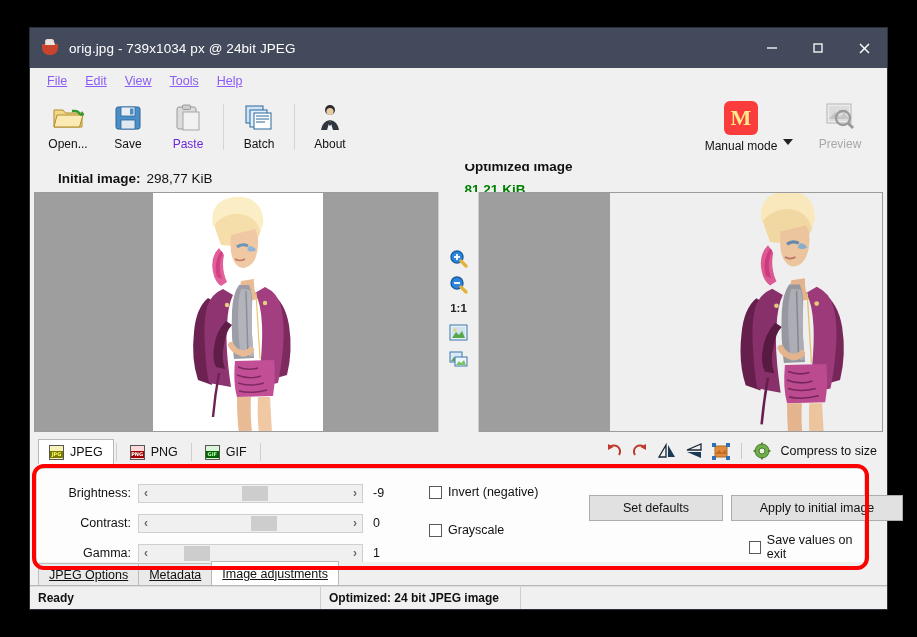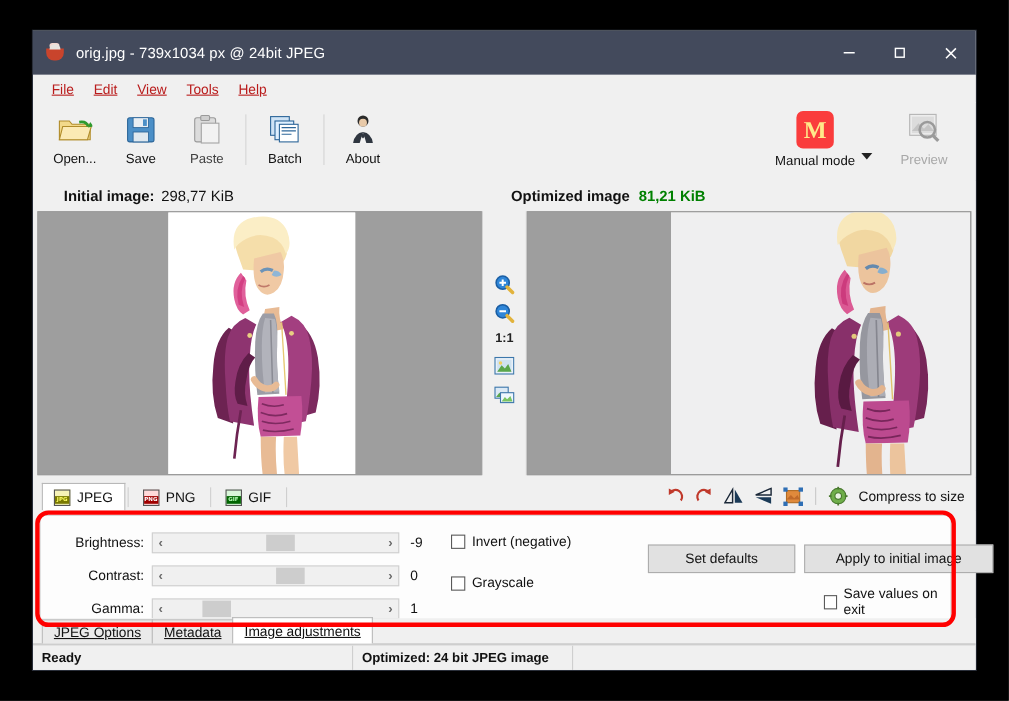--- a/index.html
+++ b/index.html
@@ -46,36 +46,36 @@
     color:#fff;font-size:14px;line-height:1;
   }
   .winbtn svg{display:block;}
 
   
   .menubar{
     height:25px;background:#f0f0f0;display:flex;align-items:center;
     padding-left:8px;flex:0 0 auto;border-bottom:1px solid #f0f0f0;
   }
   .menu-item{
-    font-size:12.5px;color:#b91c1c;padding:3px 9px;
+    font-size:12.5px;color:#8b5cf6;padding:3px 9px;
   }
   .menu-item u{text-decoration:underline;}
 
   
   .toolbar{
     height:66px;background:#f0f0f0;display:flex;align-items:flex-start;
     padding:4px 0 0 8px;flex:0 0 auto;position:relative;
   }
   .tbtn{
     width:60px;height:62px;display:flex;flex-direction:column;
     align-items:center;justify-content:flex-start;padding-top:3px;
   }
   .tbtn .glyph{height:34px;display:flex;align-items:center;justify-content:center;}
   .tbtn .lbl{font-size:12px;color:#111;margin-top:2px;}
-  .tbtn.disabled .lbl{color:#404040;}
+  .tbtn.disabled .lbl{color:#6d28d9;}
   .tsep{width:1px;height:46px;background:#d4d4d4;margin:6px 5px 0 5px;}
   .tb-right{position:absolute;right:10px;top:4px;display:flex;align-items:flex-start;}
   .mode-btn{
     width:96px;height:62px;display:flex;flex-direction:column;align-items:center;
     padding-top:3px;
   }
   .m-icon{
     width:34px;height:34px;background:#fa3c3c;border-radius:6px;
     display:flex;align-items:center;justify-content:center;
     font-size:22px;font-weight:bold;color:#ffe98a;
@@ -89,21 +89,21 @@
   }
   .prev-btn{width:74px;height:62px;display:flex;flex-direction:column;align-items:center;padding-top:3px;}
   .prev-lbl{font-size:12px;color:#a8a8a8;margin-top:2px;}
 
   
   .infobar{
     height:28px;background:#f0f0f0;display:flex;align-items:center;flex:0 0 auto;
     font-size:13.5px;padding-left:28px;
   }
   .info-left{display:flex;align-items:baseline;gap:6px;}
-  .info-right{display:flex;align-items:baseline;gap:8px;margin-left:252px;}
+  .info-right{display:flex;align-items:baseline;gap:8px;margin-left:252px;flex-direction:column;}
   .info-bold{font-weight:bold;color:#111;}
   .info-val{color:#111;}
   .info-green{color:#008000;font-weight:bold;}
 
   
   .previews{
     flex:0 0 auto;height:242px;display:flex;background:#f0f0f0;
     padding:0 4px;box-sizing:border-box;
   }
   .pane{
@@ -176,21 +176,21 @@
     position:relative;width:225px;height:19px;background:#f0f0f0;
     border:1px solid #cfcfcf;box-sizing:border-box;display:flex;
     align-items:center;justify-content:space-between;
   }
   .sarrow{font-size:12px;color:#6a6a6a;padding:0 5px;font-weight:bold;}
   .sthumb{
     position:absolute;top:1px;width:26px;height:15px;background:#cdcdcd;
   }
   .sval{font-size:12.5px;color:#111;padding-left:10px;min-width:20px;}
 
-  .checks{position:absolute;left:373px;top:16px;}
+  .checks{position:absolute;left:392px;top:16px;}
   .chkrow{display:flex;align-items:center;gap:6px;margin-bottom:24px;}
   .chkbox{
     width:13px;height:13px;border:1px solid #5a5a5a;background:#fff;box-sizing:border-box;
   }
   .chklbl{font-size:12.5px;color:#111;}
 
   .btns{position:absolute;left:552px;top:26px;display:flex;gap:8px;}
   .pbtn{
     height:26px;background:#e1e1e1;border:1px solid #adadad;box-sizing:border-box;
     display:flex;align-items:center;justify-content:center;

